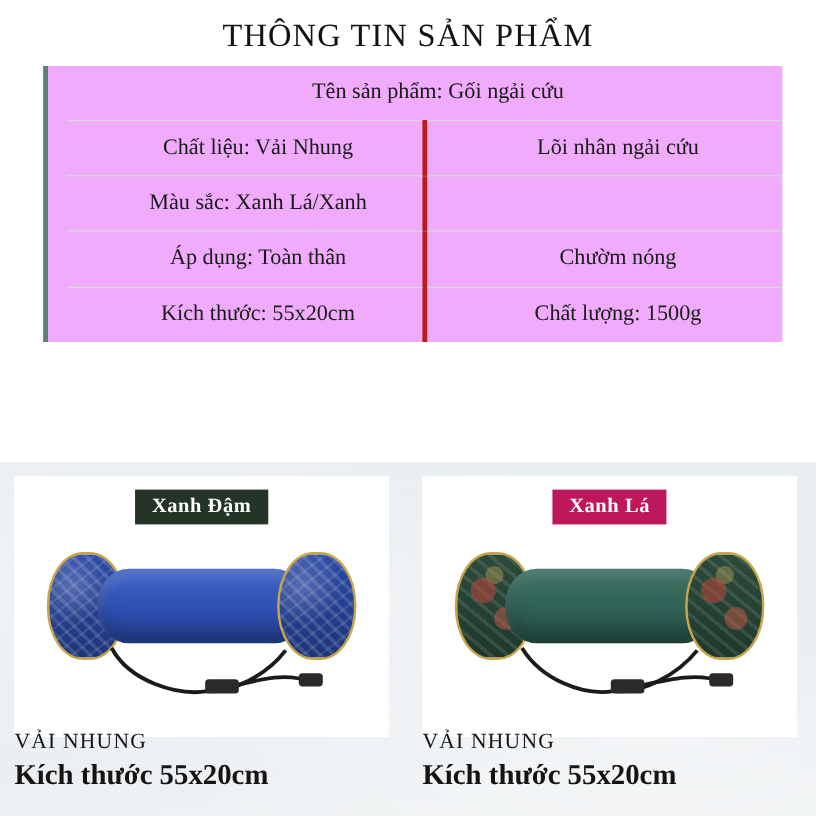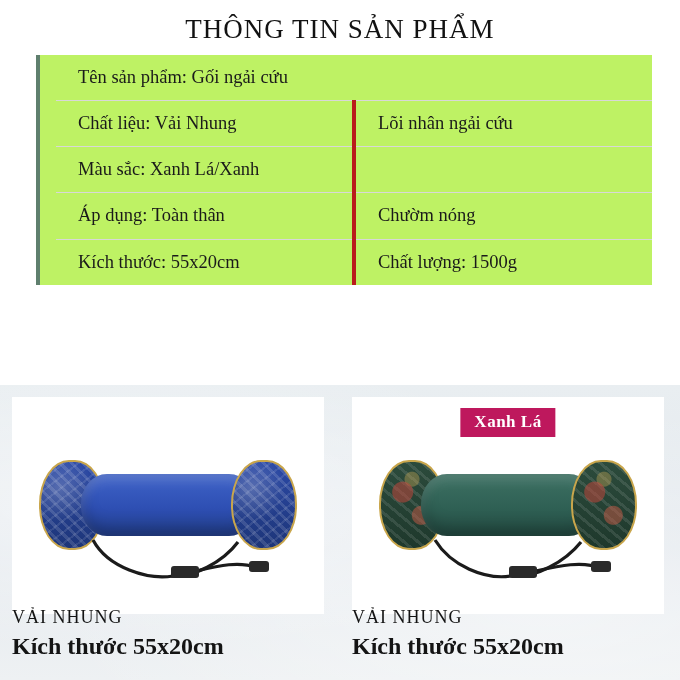--- a/index.html
+++ b/index.html
@@ -24,22 +24,23 @@
     color: #121212;
     padding-top: 14px;
     padding-bottom: 10px;
     font-family: "Liberation Serif", serif;
   }
 
   
   .spec-wrap {
     margin: 0 28px 0 36px;
     border-left: 4px solid #5f7f6e;
-    background: #bef264;
+    background: #f0abfc;
     padding-left: 16px;
+    text-align: center;
   }
   .spec-table {
     width: 100%;
     border-collapse: collapse;
     table-layout: fixed;
   }
   .spec-table td {
     padding: 11px 0 11px 22px;
     font-size: 18.5px;
     color: #1a1a1a;
@@ -223,20 +224,21 @@
         <td class="col-left">Kích thước: 55x20cm</td>
         <td class="col-right">Chất lượng: 1500g</td>
       </tr>
     </tbody>
   </table>
 </div>
 
 <div class="photos">
 
   <div class="photo-card left">
+    <div class="badge">Xanh Đậm</div>
     <div class="pillow blue">
       <div class="cap l"></div>
       <div class="body"></div>
       <div class="cap r"></div>
     </div>
     <div class="cable">
       <svg width="230" height="46" viewBox="0 0 230 46">
         <path d="M40 2 C 55 30, 95 42, 120 38 C 150 33, 180 20, 205 30" fill="none" stroke="#1b1b1b" stroke-width="3.2"></path>
         <path d="M185 4 C 170 24, 140 40, 118 38" fill="none" stroke="#1b1b1b" stroke-width="3.2"></path>
         <rect x="118" y="28" width="28" height="12" rx="3" fill="#2a2a2a"></rect>

